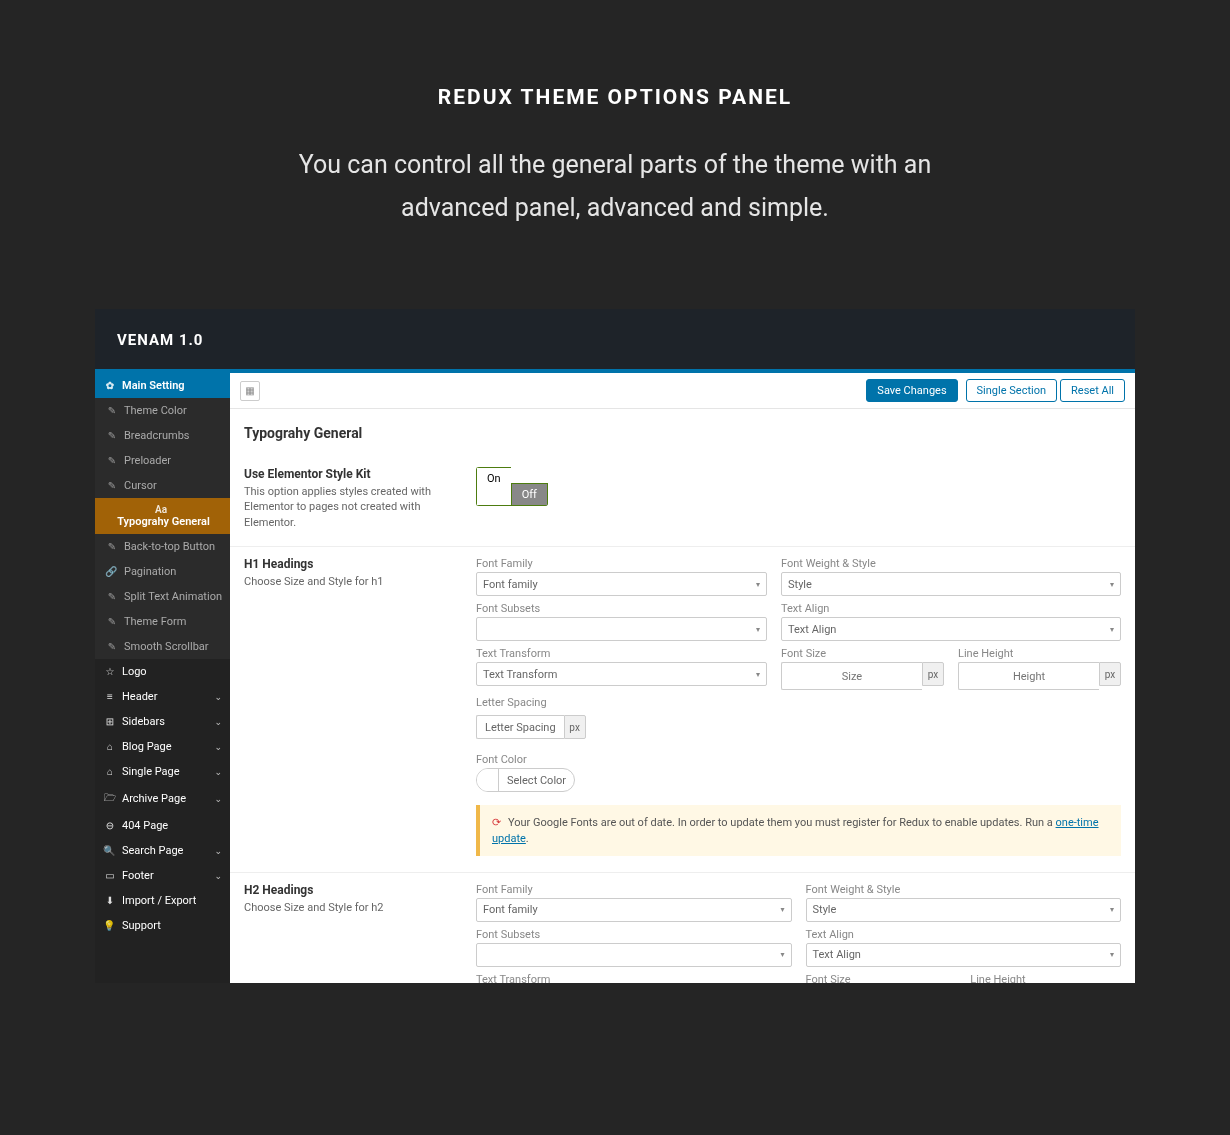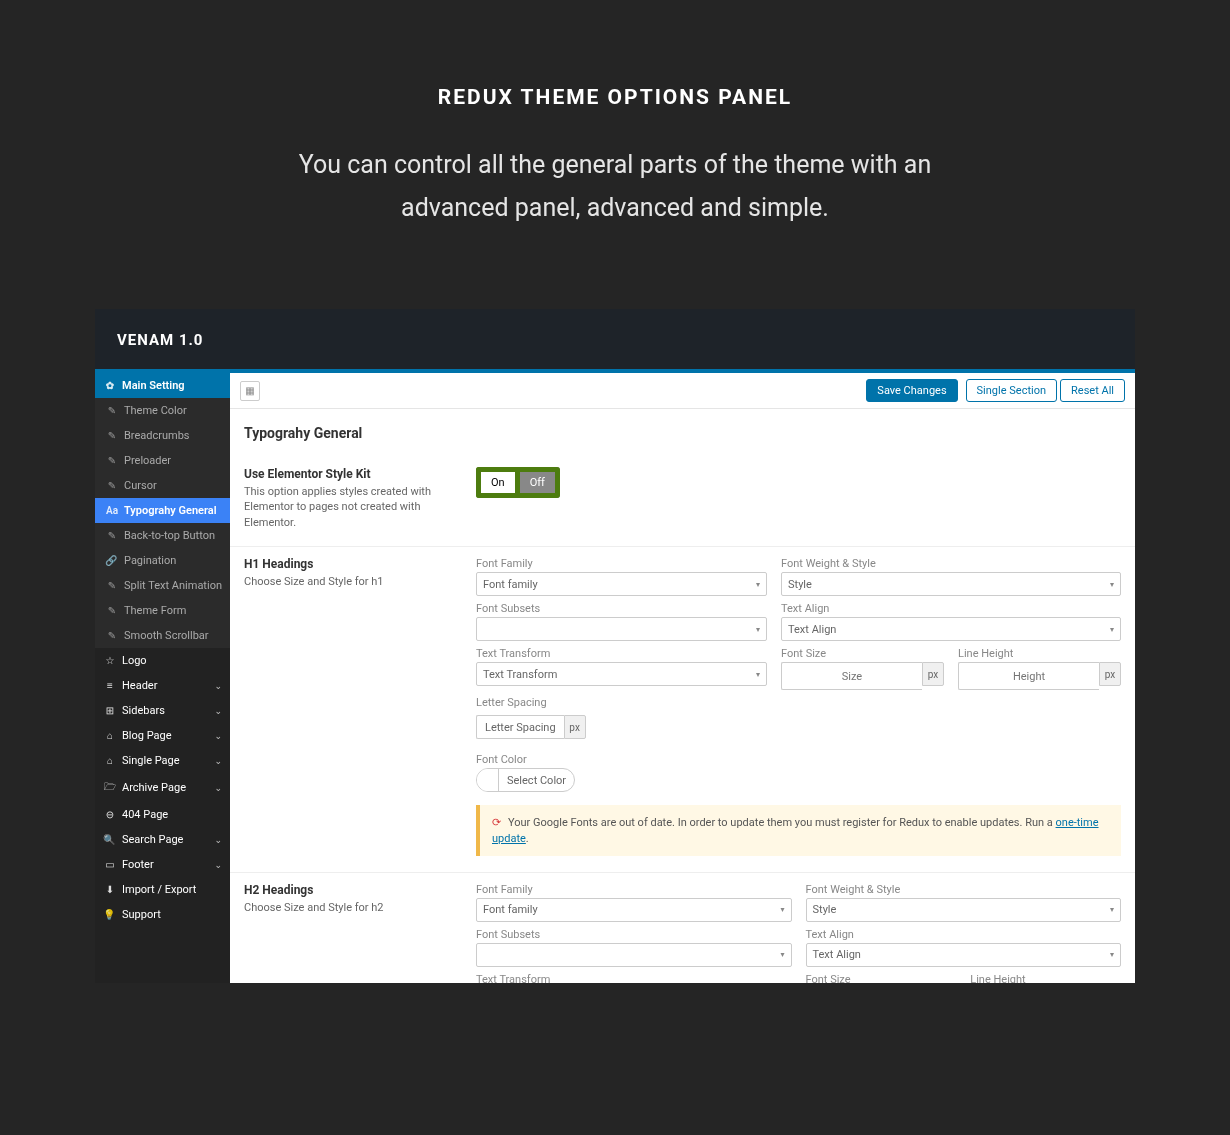--- a/index.html
+++ b/index.html
@@ -14,21 +14,21 @@
 .panel-header { padding: 22px 22px 20px; color: #fff; font-size: 15px; font-weight: 700; letter-spacing: 1px; }
 .panel-bluebar { height: 4px; background: #0073aa; }
 
 .panel-body { display: flex; background: #fff; height: 610px; }
 
 .sidebar { width: 135px; background: #222; color: #fff; font-size: 11px; flex-shrink: 0; }
 .sb-item { display: flex; align-items: center; padding: 6px 8px; cursor: pointer; position: relative; }
 .sb-item.active { background: #0073aa; font-weight: 600; }
 .sb-item.selected { background: #111; font-weight: 600; color: #fff; }
 .sb-item.sub { padding-left: 10px; background: #2b2b2b; color: #aaa; }
-.sb-item.sub.selected { background: #3b82f6; color: #fff; }
+.sb-item.sub.selected { background: #a16207; color: #fff; flex-direction: column; }
 .sb-icon { width: 14px; text-align: center; margin-right: 5px; font-size: 10px; opacity: 0.85; }
 .sb-label { flex: 1; white-space: nowrap; overflow: hidden; }
 .sb-chev { font-size: 9px; opacity: 0.7; }
 .sb-arrow { position: absolute; right: -6px; top: 50%; transform: translateY(-50%); width: 0; height: 0; border-top: 6px solid transparent; border-bottom: 6px solid transparent; border-right: 6px solid #fff; }
 
 .content { flex: 1; background: #fff; overflow: hidden; }
 .topbar { display: flex; align-items: center; padding: 6px 10px; border-bottom: 1px solid #e5e5e5; }
 .topbar-icon { width: 20px; height: 20px; border: 1px solid #ccc; border-radius: 2px; display: flex; align-items: center; justify-content: center; font-size: 10px; color: #888; }
 .topbar-spacer { flex: 1; }
 .btn { font-size: 11px; padding: 4px 10px; border-radius: 3px; cursor: pointer; border: 1px solid #0073aa; }
@@ -37,23 +37,23 @@
 
 .section-title { font-size: 14px; font-weight: 700; padding: 16px 14px 16px; color: #333; }
 
 .field-group { display: flex; padding: 10px 14px 16px; border-bottom: 1px solid #eee; }
 .field-left { width: 232px; flex-shrink: 0; padding-right: 16px; }
 .field-label { font-size: 12px; font-weight: 700; color: #333; margin-bottom: 3px; }
 .field-desc { font-size: 11px; color: #666; line-height: 1.4; }
 .field-right { flex: 1; }
 
 .toggle { display: inline-flex; border-radius: 3px; overflow: hidden; }
-.toggle-btn { padding: 4px 10px; font-size: 11px; border: 5px solid #4d7c0f; background: #f5f5f5; cursor: pointer; text-align: center; }
+.toggle-btn { padding: 4px 10px; font-size: 11px; border: 1px solid #4d7c0f; background: #f5f5f5; cursor: pointer; text-align: center; }
 .toggle-btn.on { background: #fff; border-right: none; }
-.toggle-btn.off { background: #888; color: #fff; }
+.toggle-btn.off { background: #888; color: #fff; margin-top: 16px; }
 
 .typo-grid { display: grid; grid-template-columns: 1fr 1fr; gap: 6px 14px; }
 .typo-field { }
 .typo-label { font-size: 11px; color: #888; margin-bottom: 2px; }
 .typo-input { width: 100%; height: 24px; border: 1px solid #ccc; border-radius: 2px; padding: 0 6px; font-size: 11px; color: #666; background: #fff; display: flex; align-items: center; justify-content: space-between; }
 .typo-input::after { content: "▾"; font-size: 8px; color: #888; }
 .size-row { display: flex; gap: 14px; }
 .size-field { flex: 1; }
 .size-box { display: flex; }
 .size-input { flex: 1; height: 28px; border: 1px solid #ccc; border-right: none; text-align: center; font-size: 11px; color: #888; border-radius: 2px 0 0 2px; }

